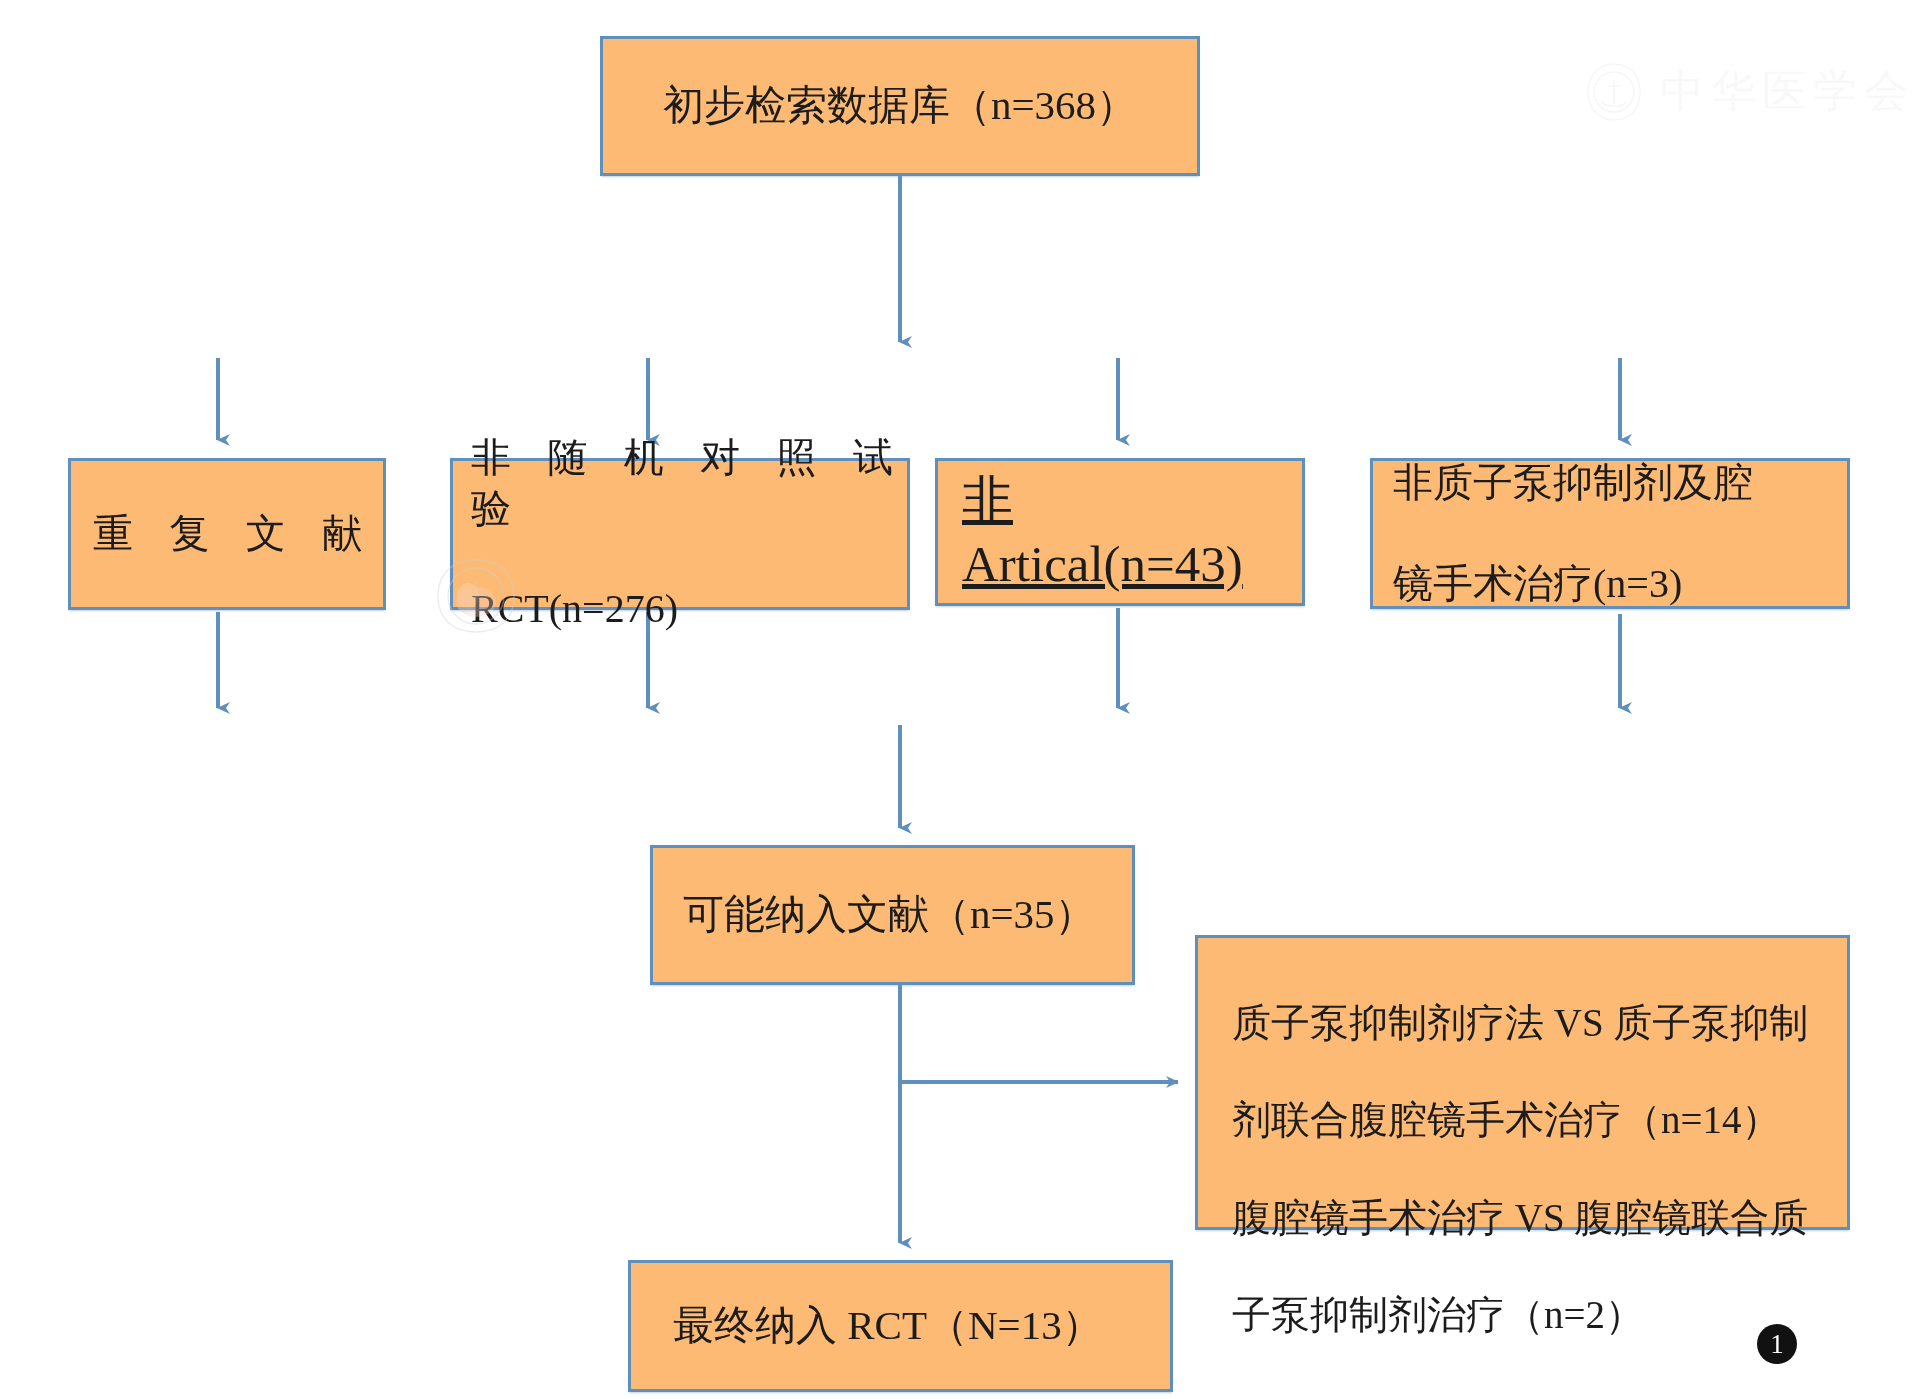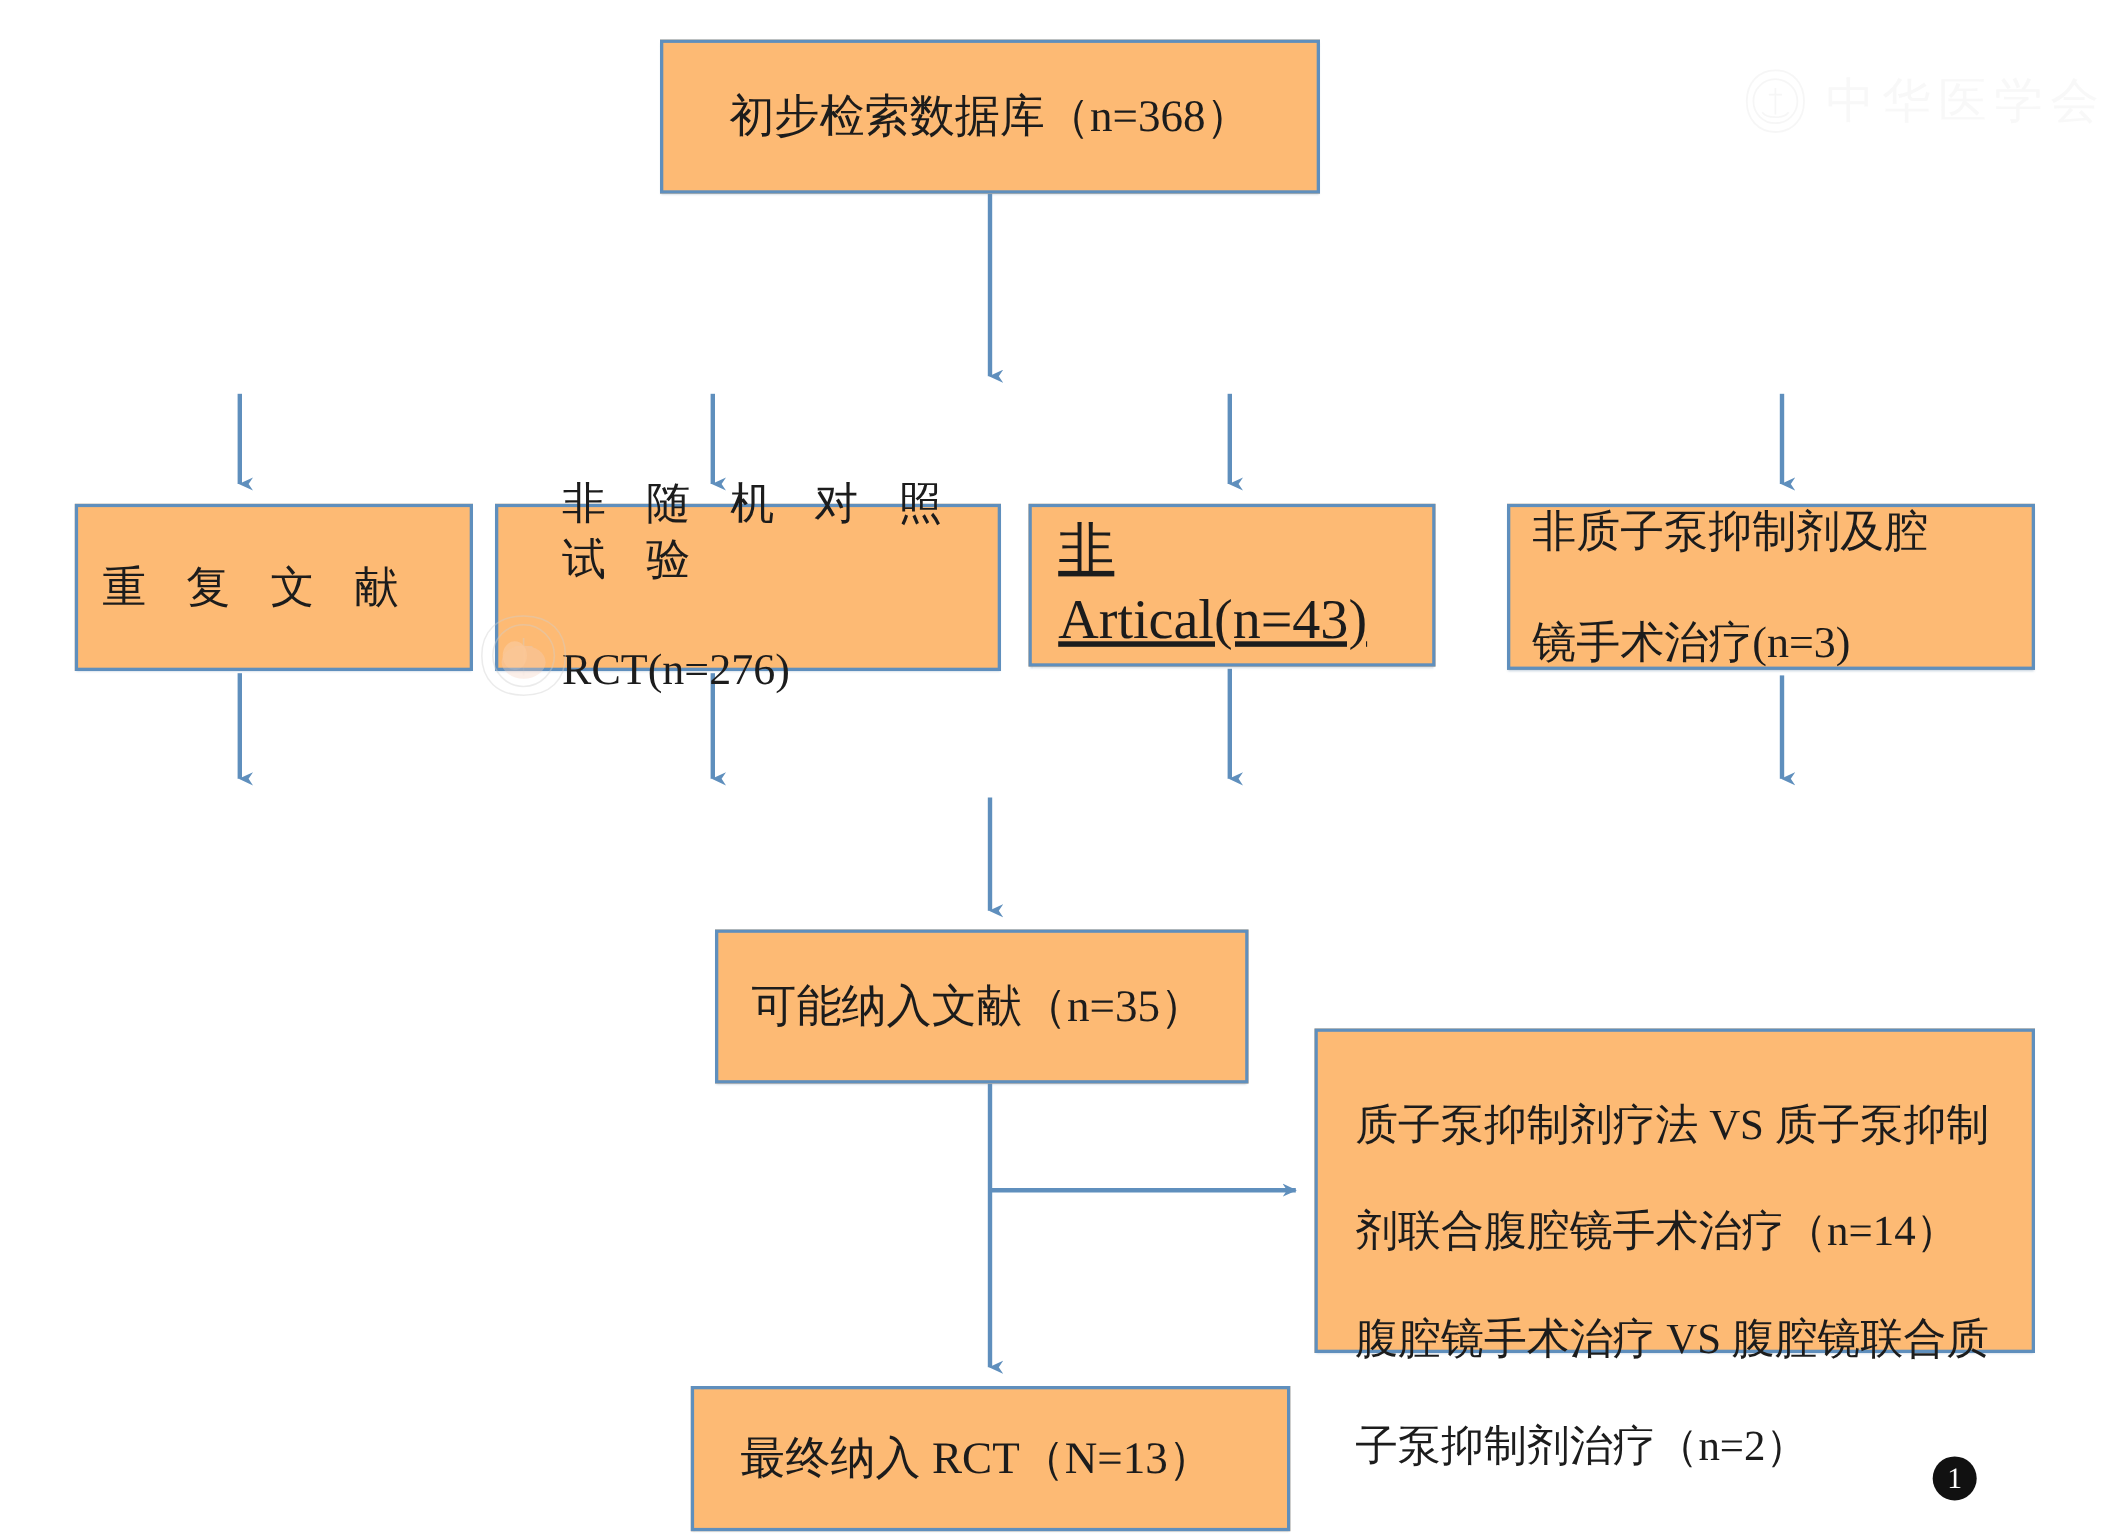--- a/index.html
+++ b/index.html
@@ -41,25 +41,25 @@
     font-family: "Liberation Serif", "DejaVu Serif", serif;
     color: #1c1c1c;
     line-height: 1.26;
     white-space: pre-line;
     width: 100%;
   }
   
   #node-initial        { left: 600px;  top: 36px;   width: 600px;  height: 140px;  justify-content: center; }
   #node-initial .node-text { font-size: 41px; text-align: center; }
 
-  #node-duplicate      { left: 68px;   top: 458px;  width: 362px;  height: 152px; }
+  #node-duplicate      { left: 68px;   top: 458px;  width: 318px;  height: 152px; }
   #node-duplicate .node-text { font-size: 40px; padding-left: 22px; }
 
   #node-nonrct         { left: 450px;  top: 458px;  width: 460px;  height: 152px; }
-  #node-nonrct .node-text { font-size: 40px; padding-left: 18px; margin-left: 40px; }
+  #node-nonrct .node-text { font-size: 40px; padding-left: 18px; }
 
   #node-nonartical     { left: 935px;  top: 458px;  width: 370px;  height: 148px; align-items: center; }
   #node-nonartical .node-text { font-size: 51px; padding-left: 24px; text-decoration: underline; }
 
   #node-nonppi         { left: 1370px; top: 458px;  width: 480px;  height: 151px; }
   #node-nonppi .node-text { font-size: 40px; padding-left: 20px; }
 
   #node-possible       { left: 650px;  top: 845px;  width: 485px;  height: 140px; }
   #node-possible .node-text { font-size: 41px; padding-left: 30px; }
 

